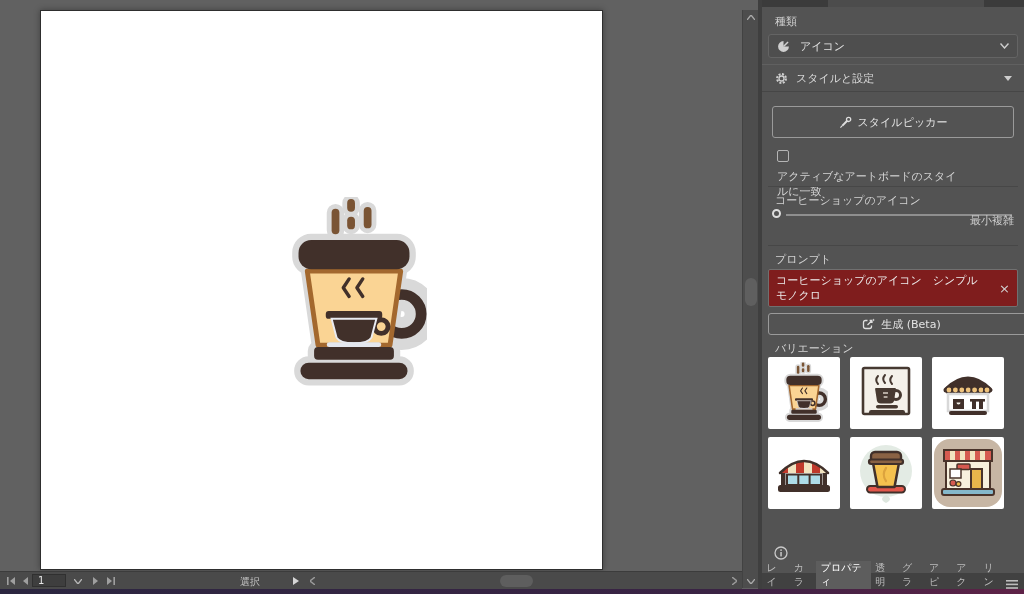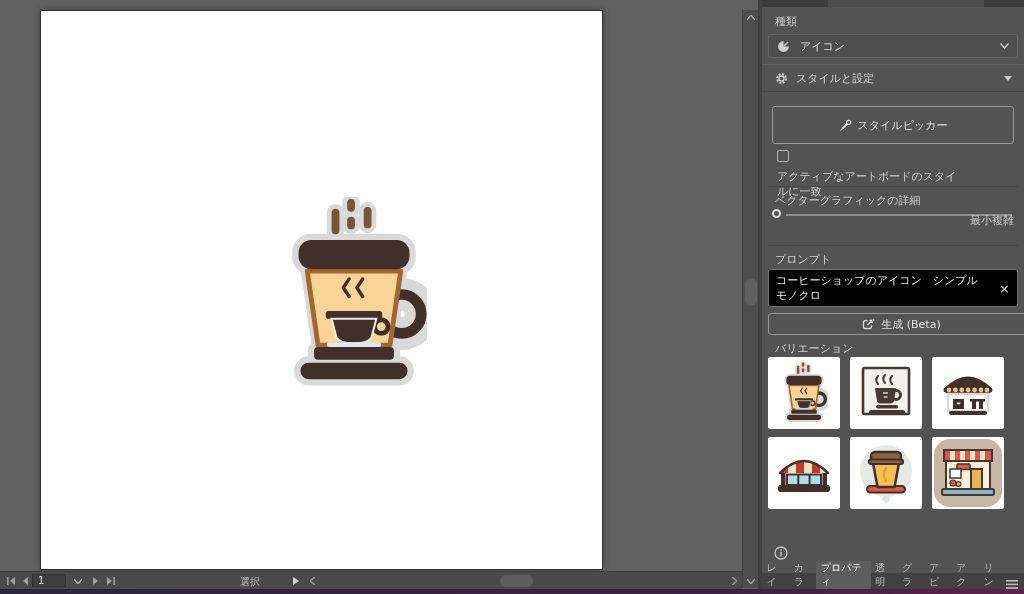--- a/index.html
+++ b/index.html
@@ -51,33 +51,33 @@
   #type-dropdown .chev { margin-left:auto; margin-right:8px; }
   #style-header { left:0; top:64px; width:262px; height:28px; border-top:1px solid #606060;
     border-bottom:1px solid #464646; display:flex; align-items:center; }
   #style-header .txt { margin-left:8px; color:#dcdcdc; }
   .tri-down { width:0; height:0; border-left:4px solid transparent;
     border-right:4px solid transparent; border-top:5px solid #cdcdcd; }
   #style-header .tri-down { margin-left:auto; margin-right:12px; }
   .btn { position:absolute; border:1px solid #9a9a9a; border-radius:3px; background:transparent;
     color:#e4e4e4; font-size:11px; display:flex; align-items:center; justify-content:center;
     gap:6px; font-family:inherit; }
-  #style-picker-btn { left:10px; top:106px; width:242px; height:38px; }
+  #style-picker-btn { left:10px; top:106px; width:242px; height:32px; }
   #match-row { left:15px; top:141px; width:230px; display:flex; gap:7px;flex-direction:column; }
   #match-checkbox { width:12px; height:12px; border:1px solid #b5b5b5; border-radius:2px;
     margin-top:9px; flex:none; background:transparent; }
   #match-label { line-height:15px; width:190px; }
   .hairline { position:absolute; left:6px; width:250px; height:0; border-top:1px solid #474747; }
   #slider { left:10px; top:208px; width:242px; height:14px; }
   #slider-knob { position:absolute; left:0; top:1px; width:9px; height:9px; border:2px solid #dedede;
     border-radius:50%; background:#535353; }
   #slider-track { position:absolute; left:14px; right:2px; top:6px; height:2px; background:#8f8f8f; }
   #minmax { left:10px; top:213px; width:242px; display:flex; justify-content:flex-end;
     color:#cfcfcf; }
-  #prompt-box { left:6px; top:269px; width:250px; height:38px; background:#000000;
+  #prompt-box { left:6px; top:269px; width:250px; height:38px; background:#7f1d1d;
     border:1px solid #707070; border-radius:2px; padding:3px 20px 3px 7px; line-height:15px;
     color:#ececec; }
   #prompt-clear { position:absolute; right:7px; top:12px; color:#d2d2d2; font-size:13px;
     line-height:13px; }
   #generate-btn { left:6px; top:313px; width:267px; height:22px; }
   #var-grid { left:6px; top:357px; width:250px; display:grid;
     grid-template-columns:72px 72px 72px; grid-auto-rows:72px; gap:8px 10px; }
   .thumb { background:#ffffff; border-radius:2px; overflow:hidden; display:flex;
     align-items:center; justify-content:center; }
   #info-row { left:12px; top:546px; }
@@ -240,21 +240,21 @@
       <span>スタイルピッカー</span>
     </button>
 
     <div id="match-row" class="abs">
       <span id="match-checkbox"></span>
       <span id="match-label">アクティブなアートボードのスタイルに一致</span>
     </div>
 
     <div class="hairline" style="top:186px;"></div>
 
-    <div class="plabel" style="top:193px;">ベクターグラフィックの詳細</div>
+    <div class="plabel" style="top:193px;">コーヒーショップのアイコン</div>
 
     <div id="slider" class="abs">
       <div id="slider-track"></div>
       <div id="slider-knob"></div>
     </div>
     <div id="minmax" class="abs">
       <span>最小</span>
       <span>複雑</span>
     </div>
 

